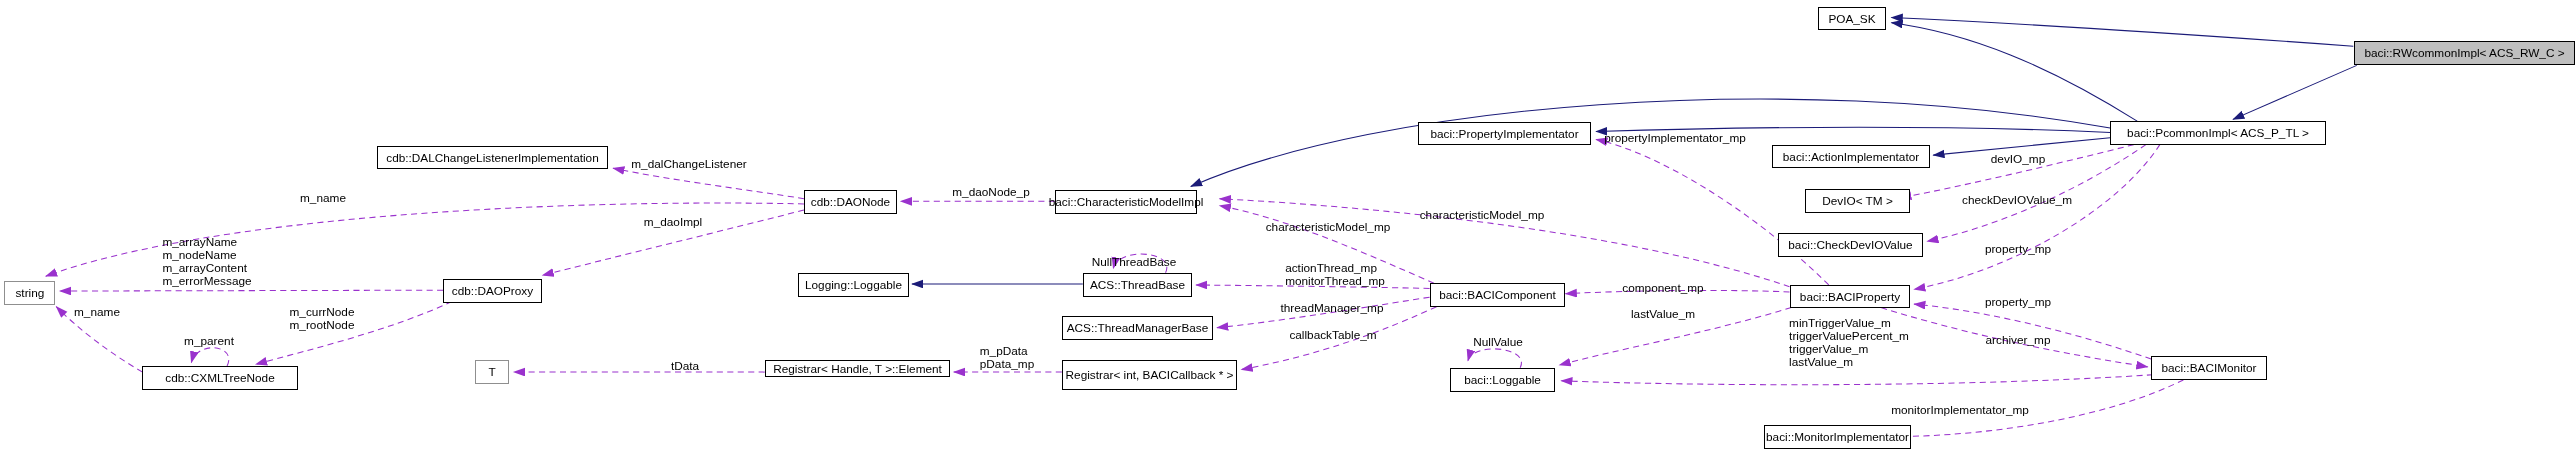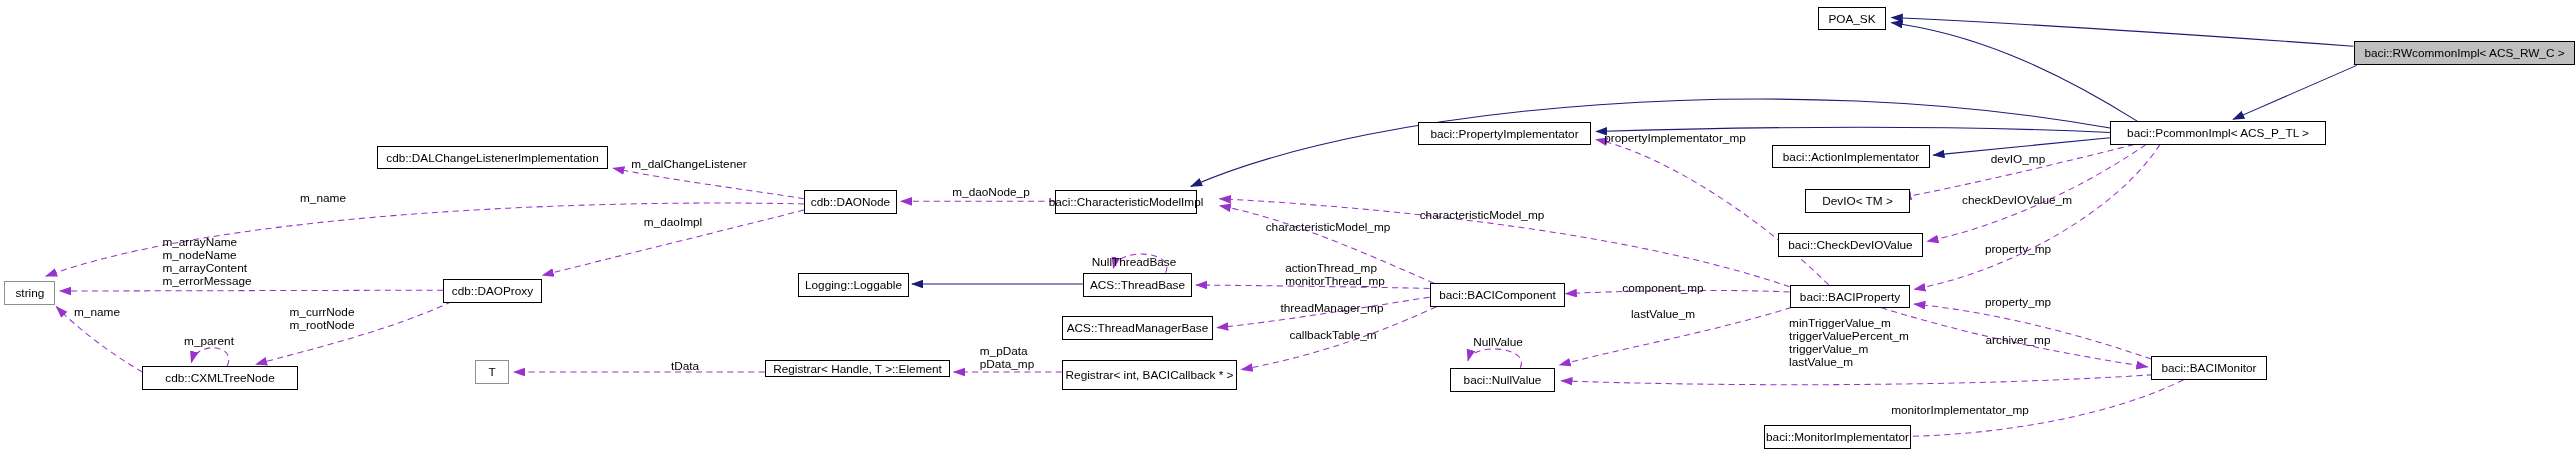--- a/index.html
+++ b/index.html
@@ -91,21 +91,21 @@
   <div class="node" style="left:443px;top:279px;width:99px;height:23.5px">cdb::DAOProxy</div>
   <div class="node" style="left:798px;top:273px;width:111px;height:23.5px">Logging::Loggable</div>
   <div class="node" style="left:1083px;top:273px;width:109px;height:23.5px">ACS::ThreadBase</div>
   <div class="node" style="left:1062px;top:316px;width:151px;height:23.5px">ACS::ThreadManagerBase</div>
   <div class="node" style="left:1430px;top:283px;width:135px;height:23.5px">baci::BACIComponent</div>
   <div class="node" style="left:1790px;top:285px;width:120px;height:23px">baci::BACIProperty</div>
   <div class="node" style="left:142px;top:366px;width:156px;height:23.5px">cdb::CXMLTreeNode</div>
   <div class="node ext" style="left:475px;top:360px;width:34px;height:23.5px">T</div>
   <div class="node" style="left:765px;top:360px;width:185px;height:17px">Registrar&lt; Handle, T &gt;::Element</div>
   <div class="node" style="left:1062px;top:360px;width:175px;height:30px">Registrar&lt; int, BACICallback * &gt;</div>
-  <div class="node" style="left:1450px;top:368px;width:105px;height:23.5px">baci::NullValue</div>
+  <div class="node" style="left:1450px;top:368px;width:105px;height:23.5px">baci::Loggable</div>
   <div class="node" style="left:2151px;top:356px;width:116px;height:24.4px">baci::BACIMonitor</div>
   <div class="node" style="left:1764px;top:425px;width:147px;height:23.5px">baci::MonitorImplementator</div>
 
   <div class="elabel" style="left:689px;top:164px">m_dalChangeListener</div>
   <div class="elabel" style="left:323px;top:198px">m_name</div>
   <div class="elabel" style="left:991px;top:192px">m_daoNode_p</div>
   <div class="elabel" style="left:673px;top:222px">m_daoImpl</div>
   <div class="elabel" style="left:1328px;top:227px">characteristicModel_mp</div>
   <div class="elabel" style="left:1482px;top:215px">characteristicModel_mp</div>
   <div class="elabel" style="left:1675px;top:138px">propertyImplementator_mp</div>

